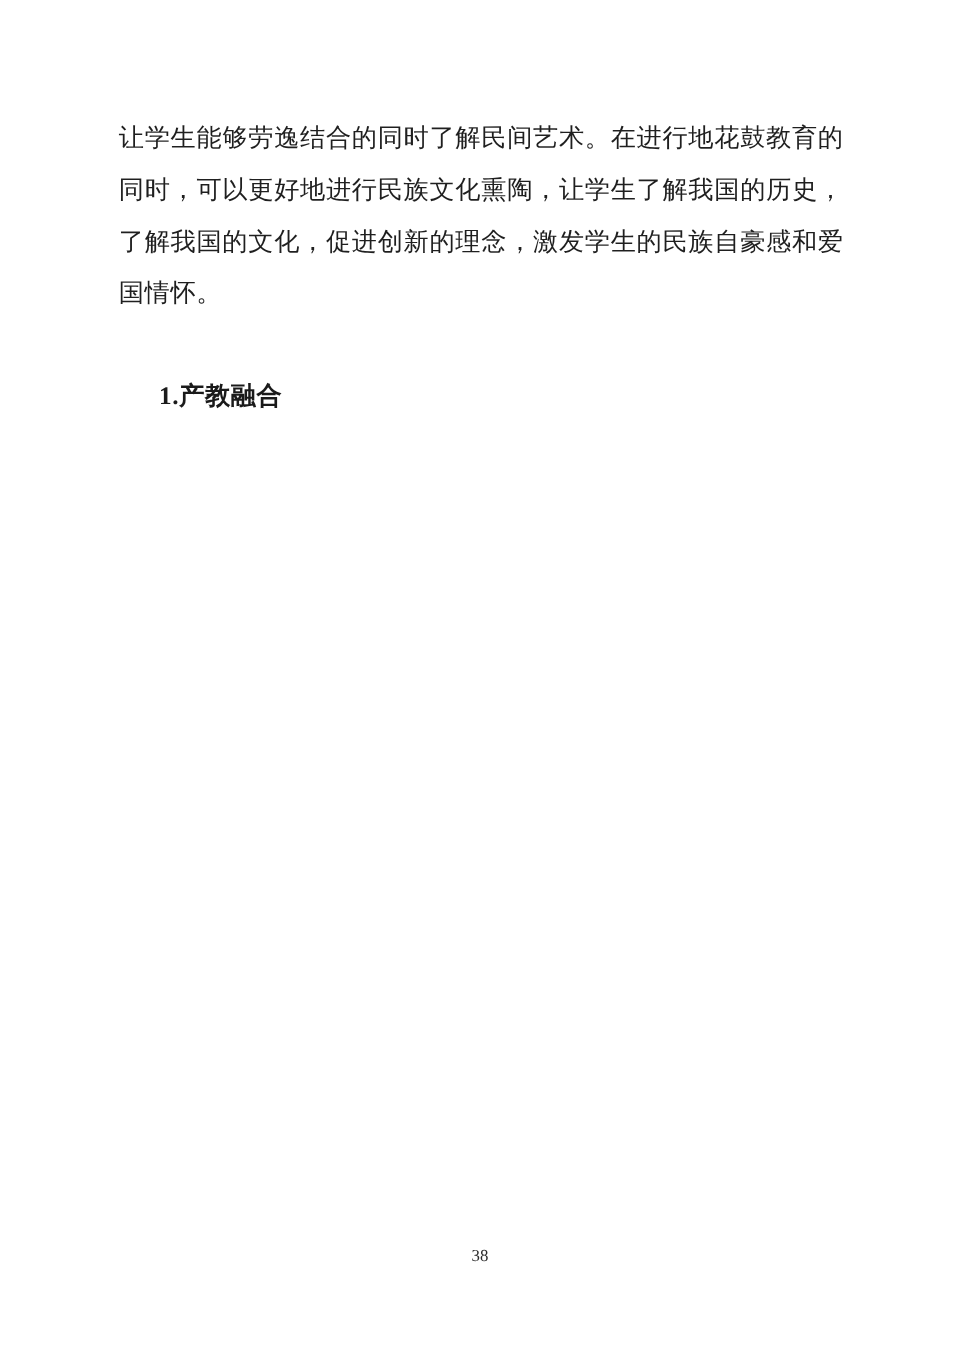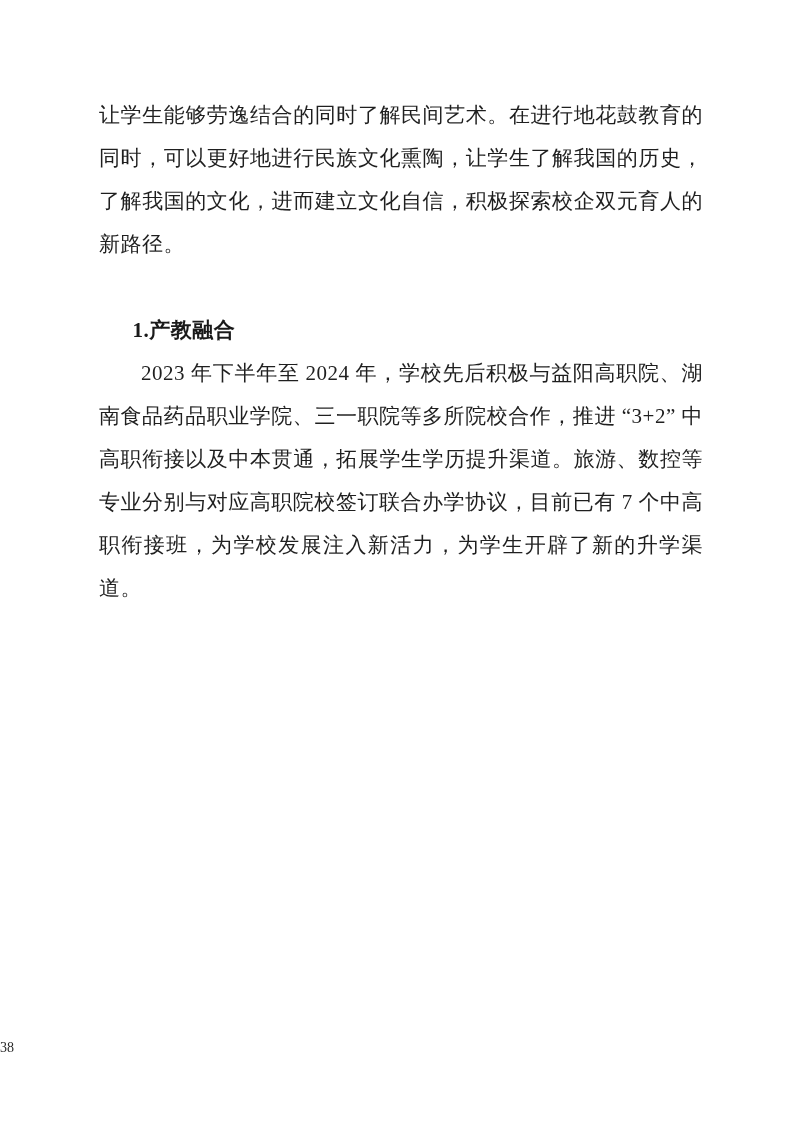--- a/index.html
+++ b/index.html
@@ -45,37 +45,37 @@
     color: #1a1a1a;
   }
   .section-gap {
     margin-top: 43px;
   }
   .page-footer {
     position: absolute;
     left: 0;
     right: 0;
     top: 1038px;
+    text-align: center;
     font-size: 14px;
     line-height: 20px;
     color: #2a2a2a;
   }
 </style>
 </head>
 <body>
 
 <div class="page">
   <div class="text-block">
 
-    <p class="para continuation">让学生能够劳逸结合的同时了解民间艺术。在进行地花鼓教育的同时，可以更好地进行民族文化熏陶，让学生了解我国的历史，了解我国的文化，进而建立文化自信，积极探索校企双元育人的新路径。</p>
+    <p class="para continuation">让学生能够劳逸结合的同时了解民间艺术。在进行地花鼓教育的同时，可以更好地进行民族文化熏陶，让学生了解我国的历史，了解我国的文化，促进创新的理念，激发学生的民族自豪感和爱国情怀。</p>
 
     <h3 class="heading section-gap">1.产教融合</h3>
 
 
 
 
-    <p class="para">2023 年下半年至 2024 年，学校先后积极与益阳高职院、湖南食品药品职业学院、三一职院等多所院校合作，推进 “3+2” 中高职衔接以及中本贯通，拓展学生学历提升渠道。旅游、数控等专业分别与对应高职院校签订联合办学协议，目前已有 7 个中高职衔接班，为学校发展注入新活力，为学生开辟了新的升学渠道。</p>
 
 
   </div>
 
   <div class="page-footer">38</div>
 </div>
 
 </body></html>

